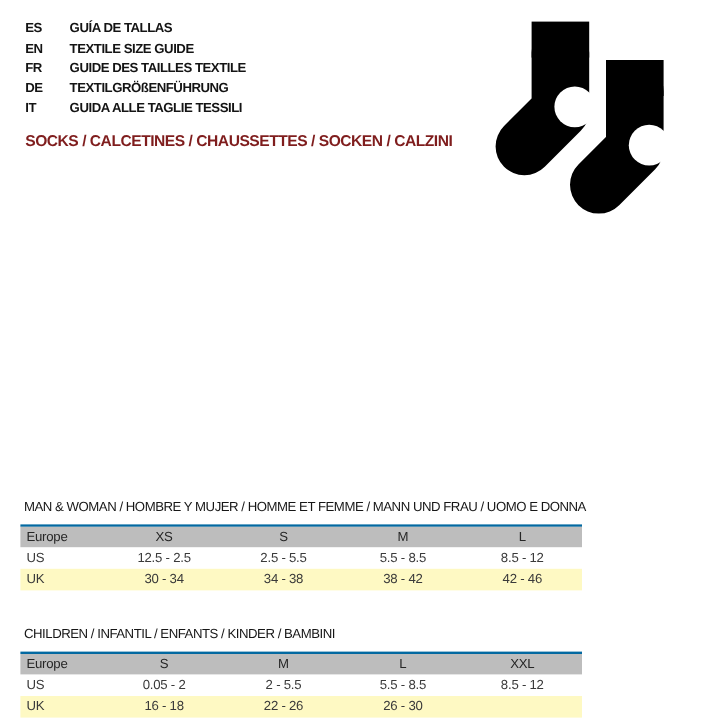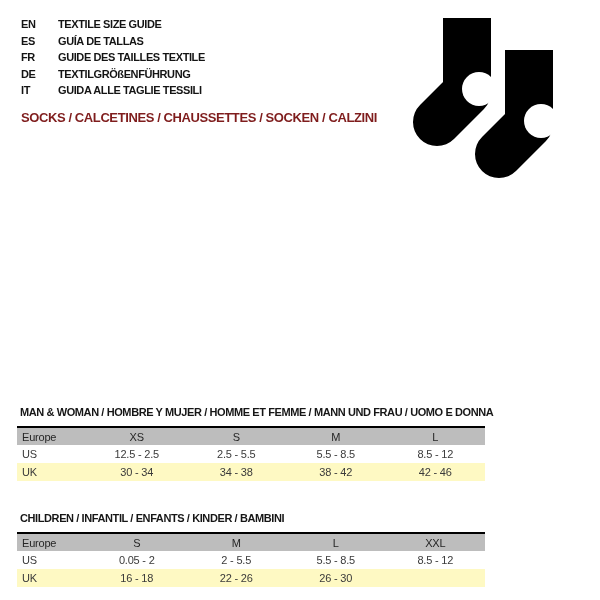--- a/index.html
+++ b/index.html
@@ -19,47 +19,47 @@
     position:absolute;left:21px;top:110px;font-size:13px;font-weight:bold;
     letter-spacing:-0.4px;color:#7f1d1d;white-space:nowrap;
   }
   
   .socks-svg{position:absolute;left:403px;top:10px;width:160px;height:170px;}
   
   .size-table{position:absolute;left:17px;width:468px;}
   .table-man{top:404px;}
   .table-children{top:510px;}
   .tbl-title{
-    font-size:11px;font-weight:bold;letter-spacing:-0.4px;color:#161616;
-    line-height:14px;margin:1px 0 7px 3px;white-space:nowrap;
+    font-size:11px;font-weight:normal;letter-spacing:-0.4px;color:#161616;
+    line-height:14px;margin:12px 0 7px 3px;white-space:nowrap;
   }
-  .tbl{width:468px;border-top:2px solid #000000;}
+  .tbl{width:468px;border-top:2px solid #0369a1;}
   .tr{
     display:grid;grid-template-columns:70px 1fr 1fr 1fr 1fr;
     font-size:11px;letter-spacing:-0.2px;color:#3a3a3a;
   }
   .tr.head{background:#bdbdbd;height:17px;color:#262626;}
   .tr.data{height:18px;}
   .tr.alt{background:#fef9c3;}
   .td{display:flex;align-items:center;justify-content:center;white-space:nowrap;}
   .td.first{justify-content:flex-start;padding-left:5px;}
 </style>
 </head>
 <body>
 
 <div class="canvas">
 
   <div class="lang-list">
     <div class="lang-row">
+      <span class="lang-code">ES</span>
+      <span class="lang-label">GUÍA DE TALLAS</span>
+    </div>
+    <div class="lang-row">
       <span class="lang-code">EN</span>
       <span class="lang-label">TEXTILE SIZE GUIDE</span>
-    </div>
-    <div class="lang-row">
-      <span class="lang-code">ES</span>
-      <span class="lang-label">GUÍA DE TALLAS</span>
     </div>
     <div class="lang-row">
       <span class="lang-code">FR</span>
       <span class="lang-label">GUIDE DES TAILLES TEXTILE</span>
     </div>
     <div class="lang-row">
       <span class="lang-code">DE</span>
       <span class="lang-label">TEXTILGRÖßENFÜHRUNG</span>
     </div>
     <div class="lang-row">

